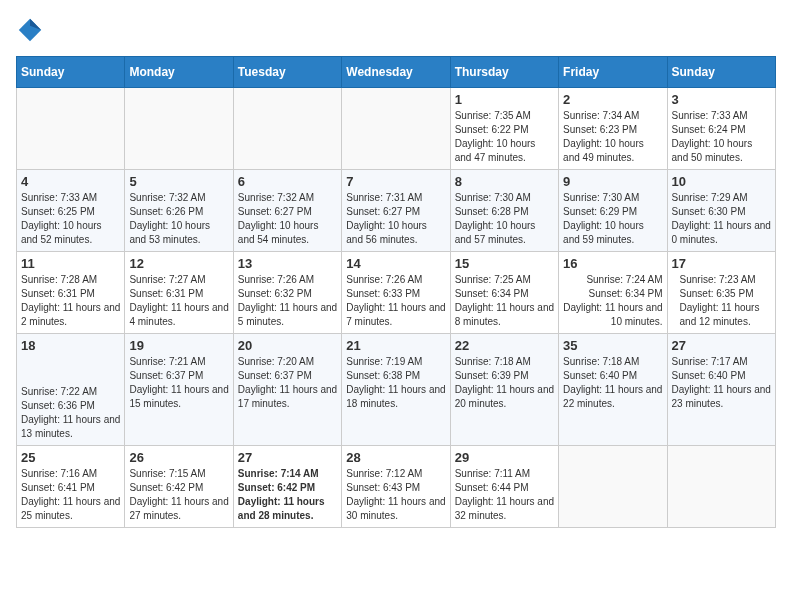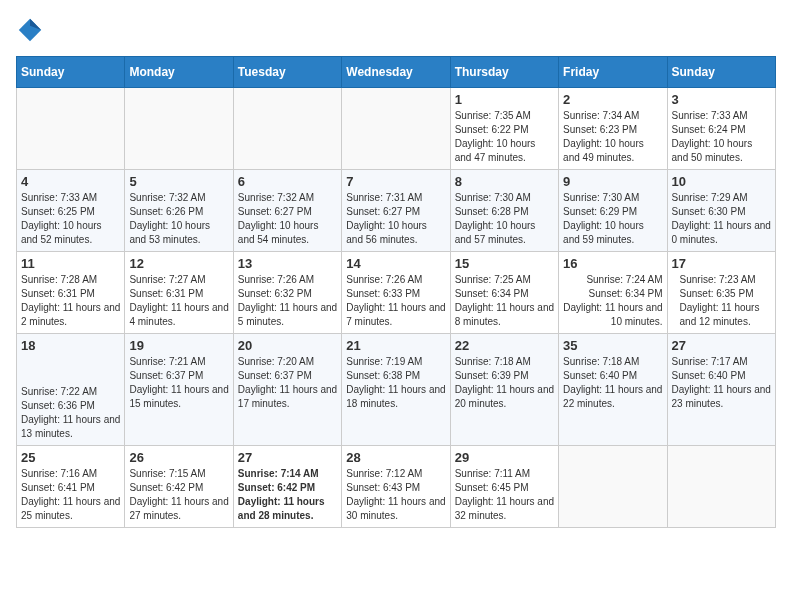--- a/index.html
+++ b/index.html
@@ -300,20 +300,20 @@
         </td>
         <td>
           <span class="day-number">28</span>
           <div class="day-info" style="white-space: pre-line;">Sunrise: 7:12 AM
 Sunset: 6:43 PM
 Daylight: 11 hours and 30 minutes.</div>
         </td>
         <td>
           <span class="day-number">29</span>
           <div class="day-info" style="white-space: pre-line;">Sunrise: 7:11 AM
-Sunset: 6:45 PM
+Sunset: 6:44 PM
 Daylight: 11 hours and 32 minutes.</div>
         </td>
         <td class="empty-cell"></td>
         <td class="empty-cell"></td>
       </tr>
     </tbody>
 </table>
 
 </body></html>

